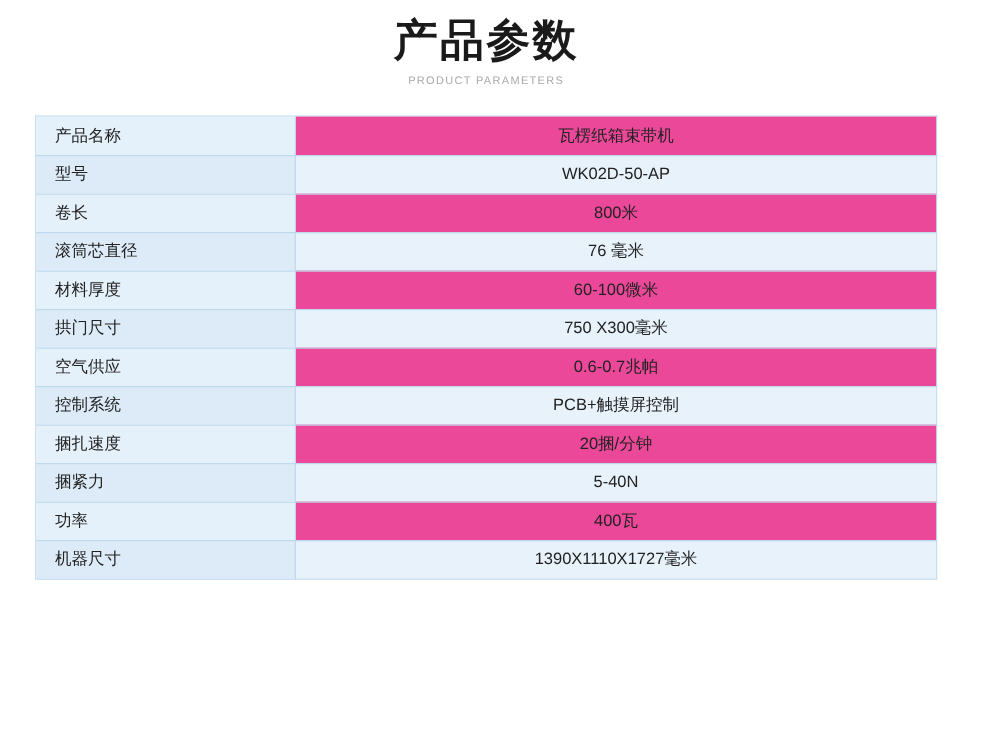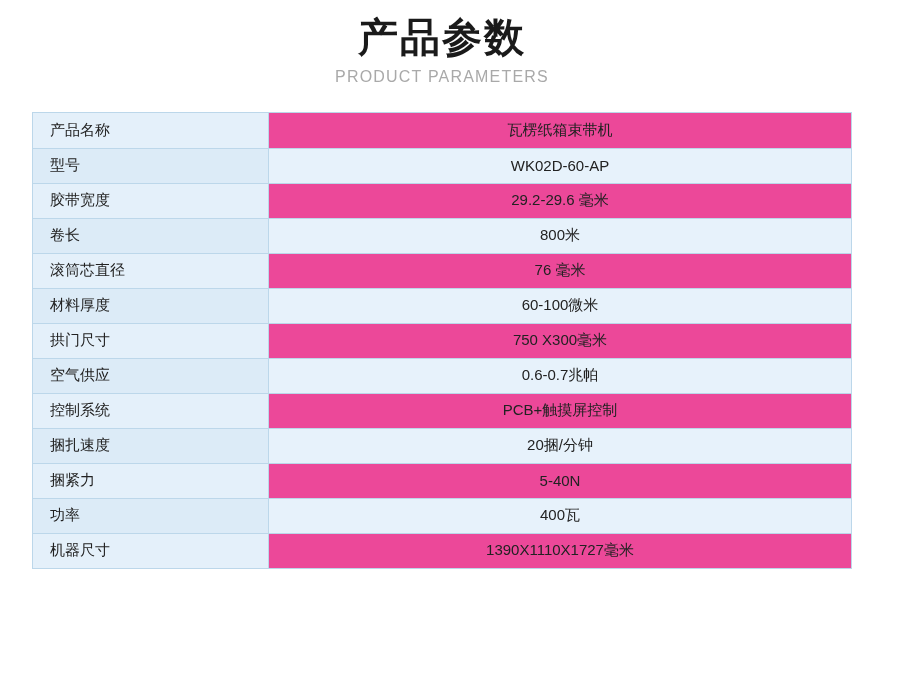--- a/index.html
+++ b/index.html
@@ -25,21 +25,21 @@
     padding-top: 14px;
   }
   .title-cn {
     font-size: 40px;
     font-weight: bold;
     color: #1a1a1a;
     letter-spacing: 2px;
     line-height: 1.15;
   }
   .title-en {
-    font-size: 16px;
+    font-size: 10px;
     color: #a9a9a9;
     letter-spacing: 1.2px;
     margin-top: 8px;
   }
   .table-wrap {
     margin: 26px 32px 4px 32px;
     border: 1px solid #bcd7ea;
     border-bottom: none;
   }
   table.spec {
@@ -87,25 +87,21 @@
 
   <div class="table-wrap">
     <table class="spec">
       <tbody id="spec-body">
           <tr>
             <td class="label">产品名称</td>
             <td class="value">瓦楞纸箱束带机</td>
           </tr>
           <tr>
             <td class="label">型号</td>
-            <td class="value">WK02D-60-AP</td>
-          </tr>
-          <tr>
-            <td class="label">胶带宽度</td>
-            <td class="value">29.2-29.6 毫米</td>
+            <td class="value">WK02D-50-AP</td>
           </tr>
           <tr>
             <td class="label">卷长</td>
             <td class="value">800米</td>
           </tr>
           <tr>
             <td class="label">滚筒芯直径</td>
             <td class="value">76 毫米</td>
           </tr>
           <tr>

